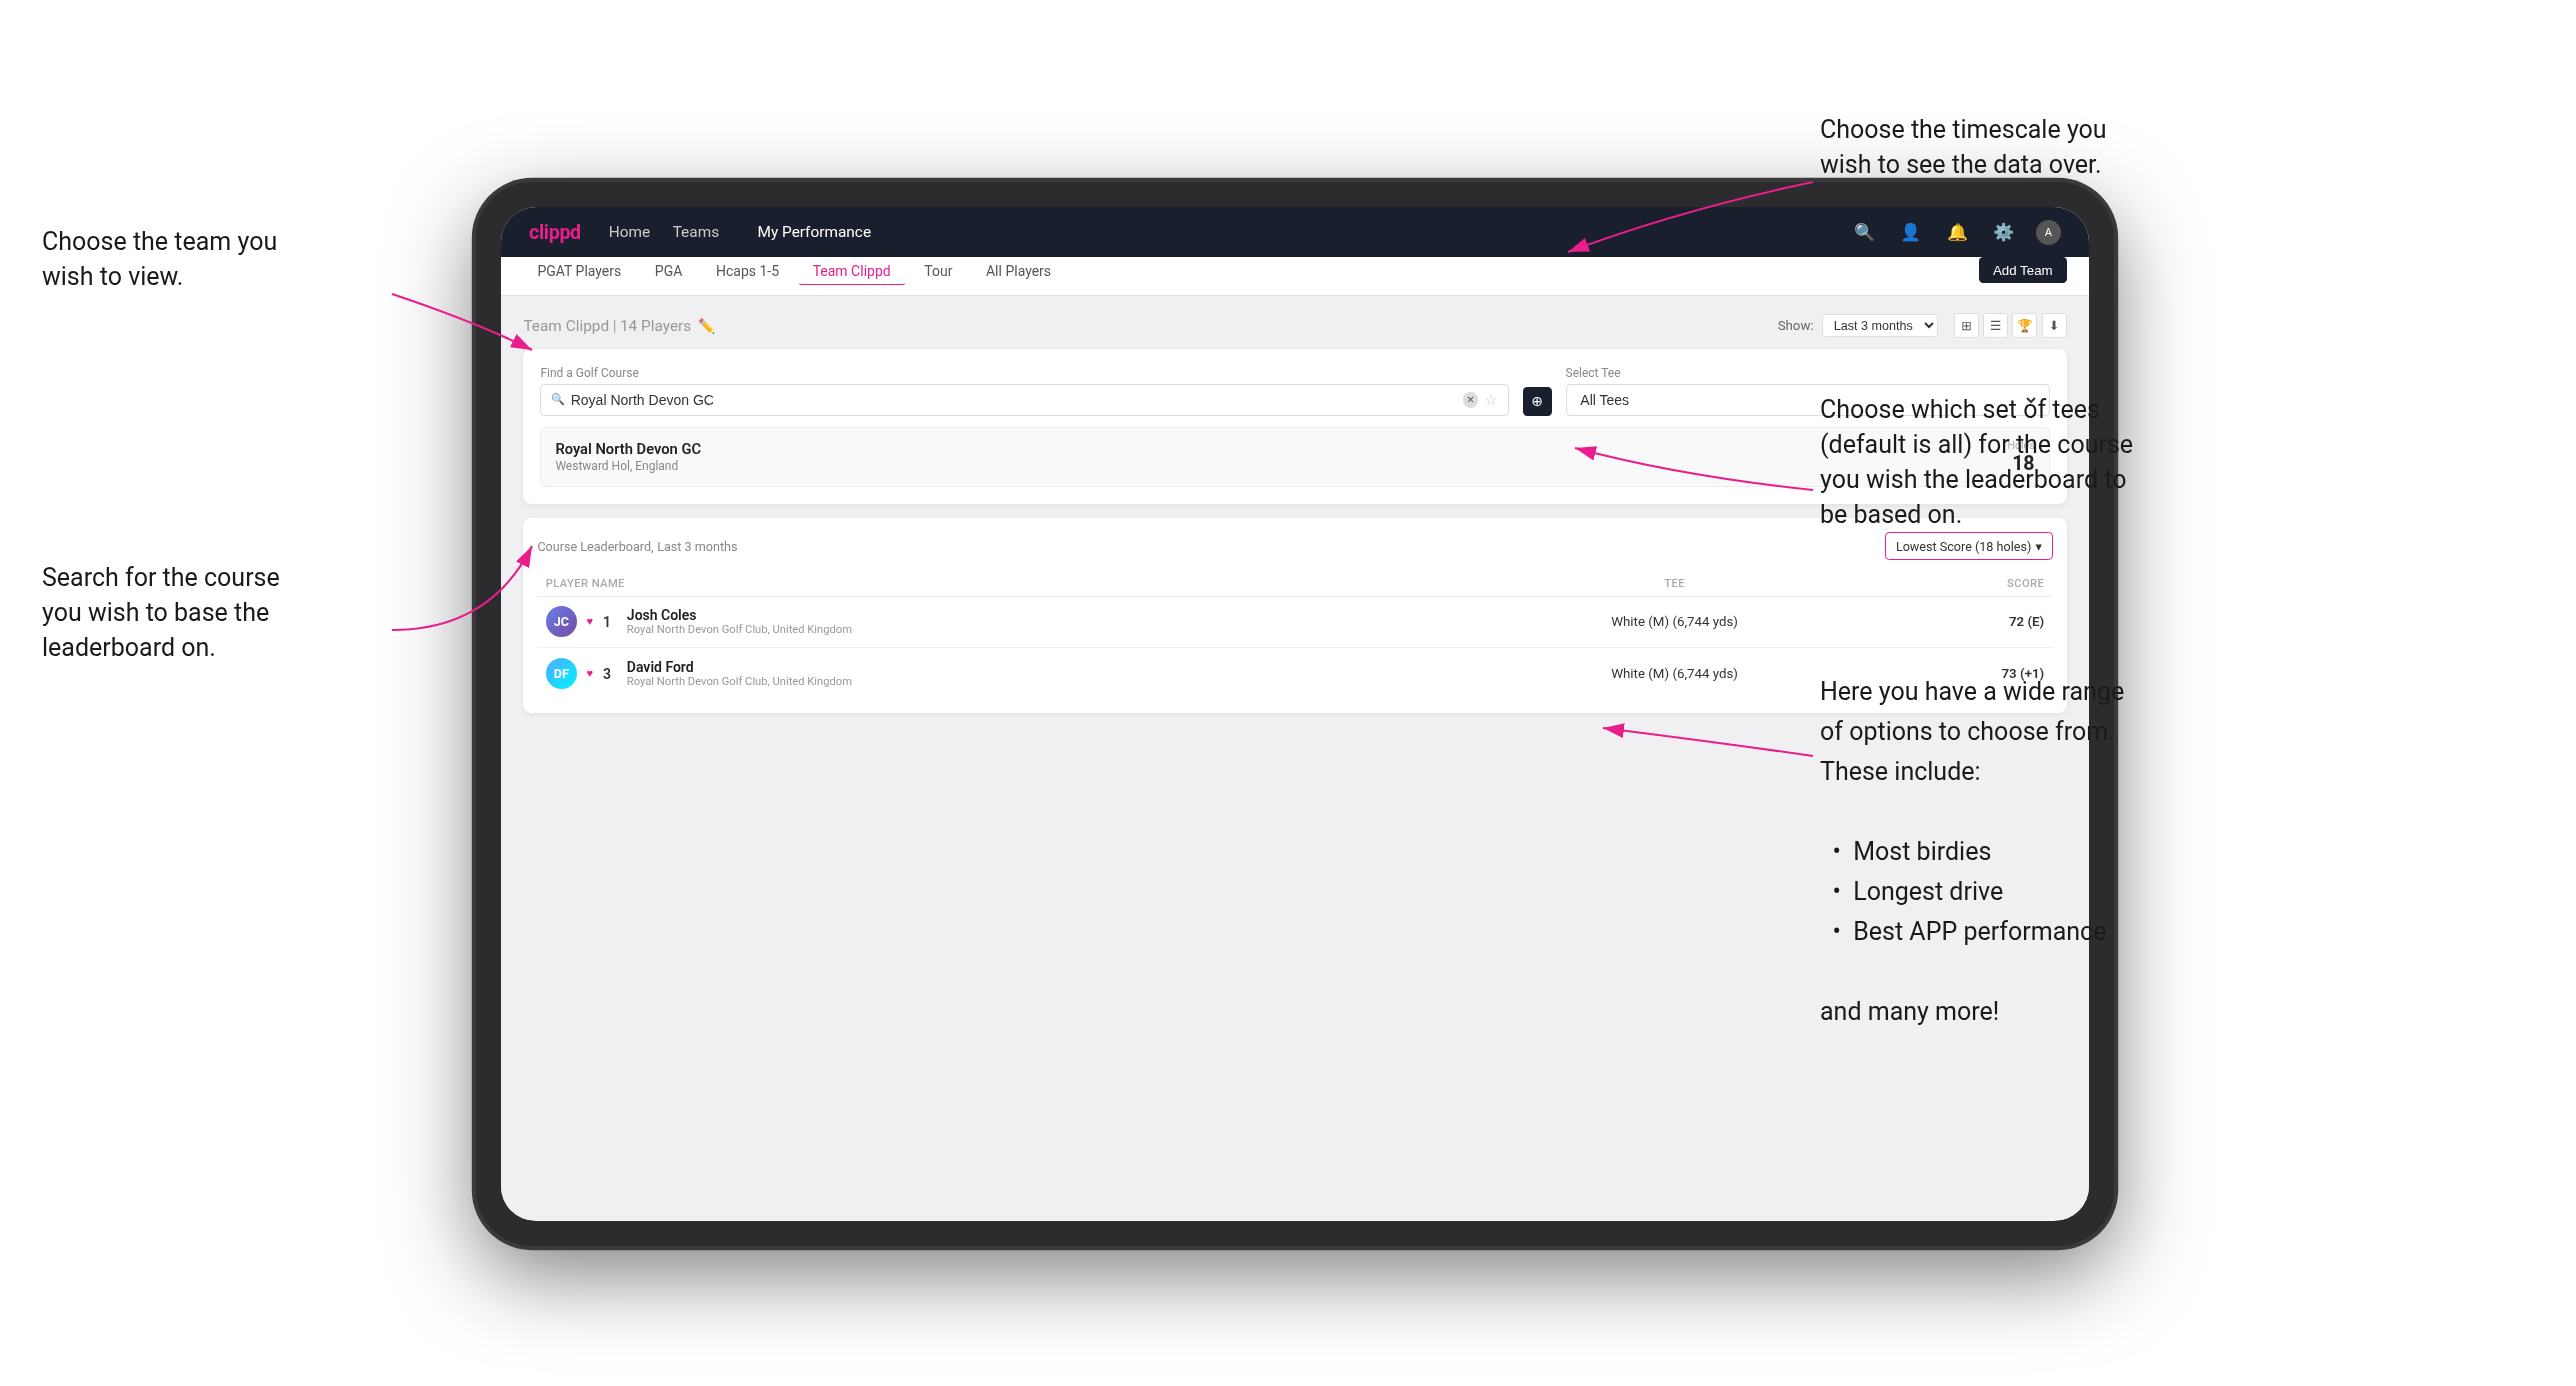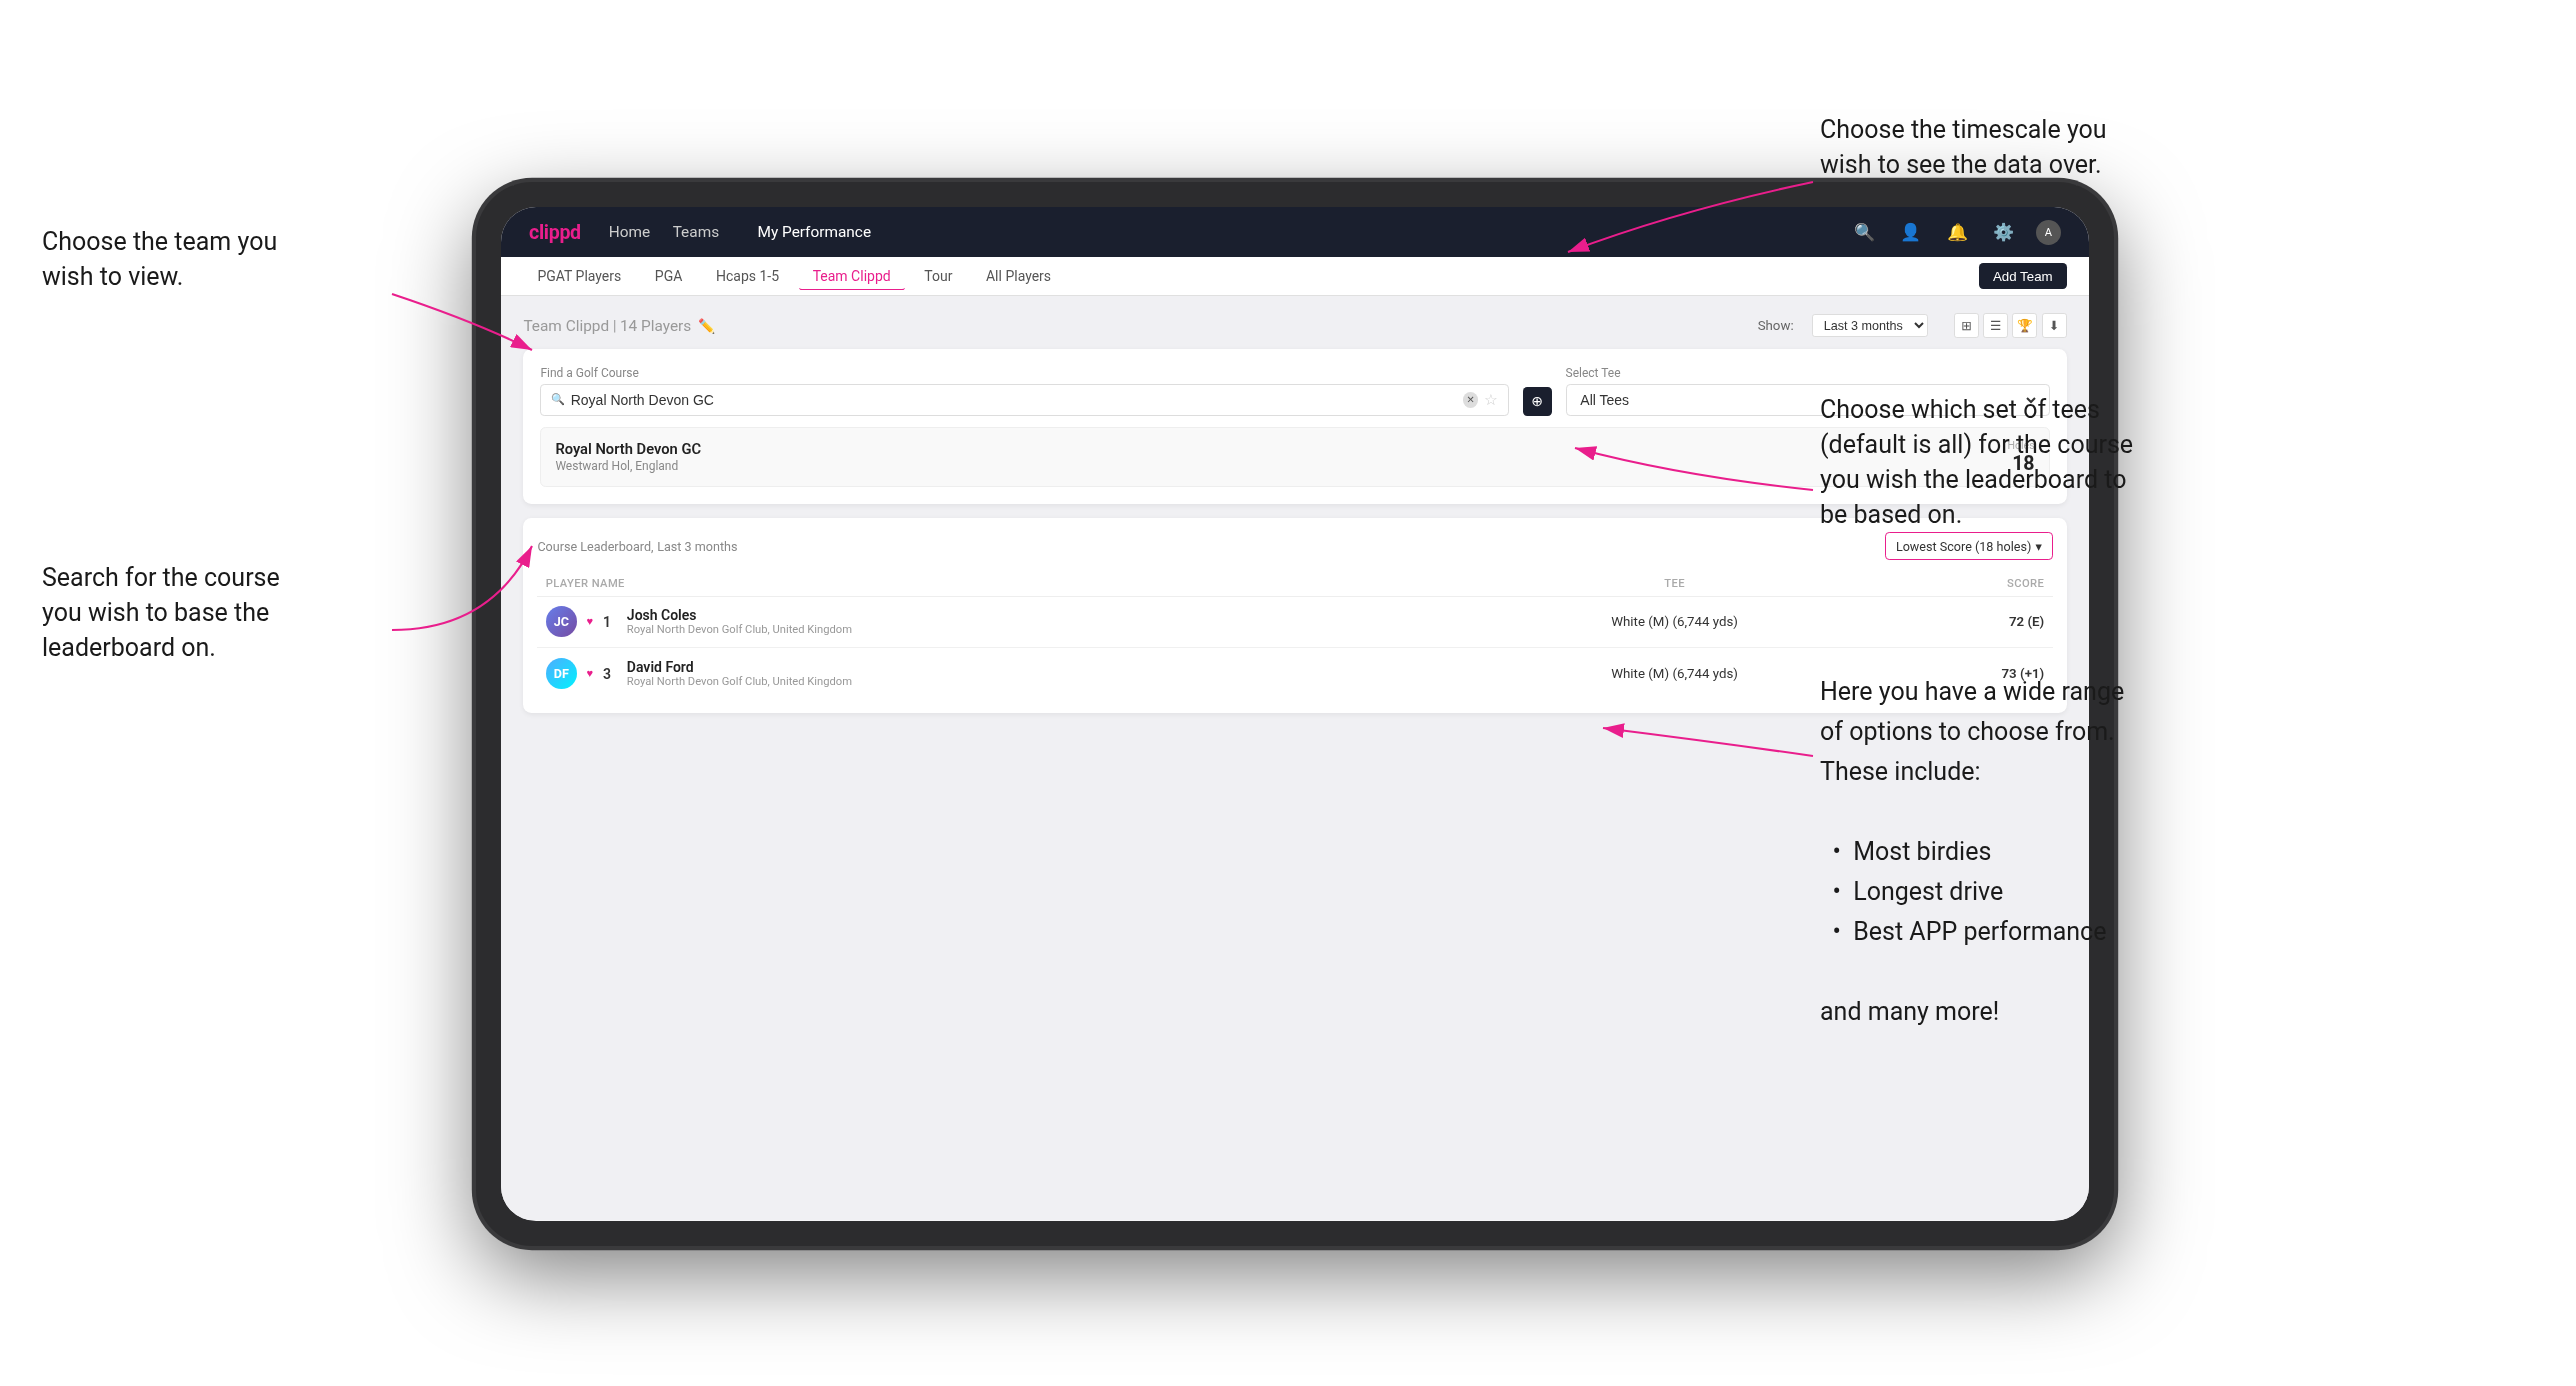--- a/index.html
+++ b/index.html
@@ -110,21 +110,21 @@
       display: flex;
       align-items: center;
       justify-content: center;
       color: #fff;
       font-size: 11.2px;
     }
 
     
     .sub-tabs {
       display: flex;
-      align-items: center;
+      align-items: flex-start;
       background: #ffffff;
       height: 39px;
       padding: 0 22.4px;
       border-bottom: 0.7px solid #e0e0e0;
       gap: 5.6px;
     }
 
     .sub-tab {
       padding: 5.6px 14px;
       font-size: 14px;
@@ -182,21 +182,21 @@
       font-size: 14px;
       cursor: pointer;
     }
 
     .show-label {
       margin-left: auto;
       font-size: 13.3px;
       color: #666;
       display: flex;
       align-items: center;
-      gap: 18px;
+      gap: 8px;
     }
 
     .show-dropdown {
       border: 0.7px solid #ddd;
       border-radius: 2.8px;
       padding: 2.8px 7px;
       font-size: 12.6px;
       background: #fff;
       color: #333;
       cursor: pointer;

